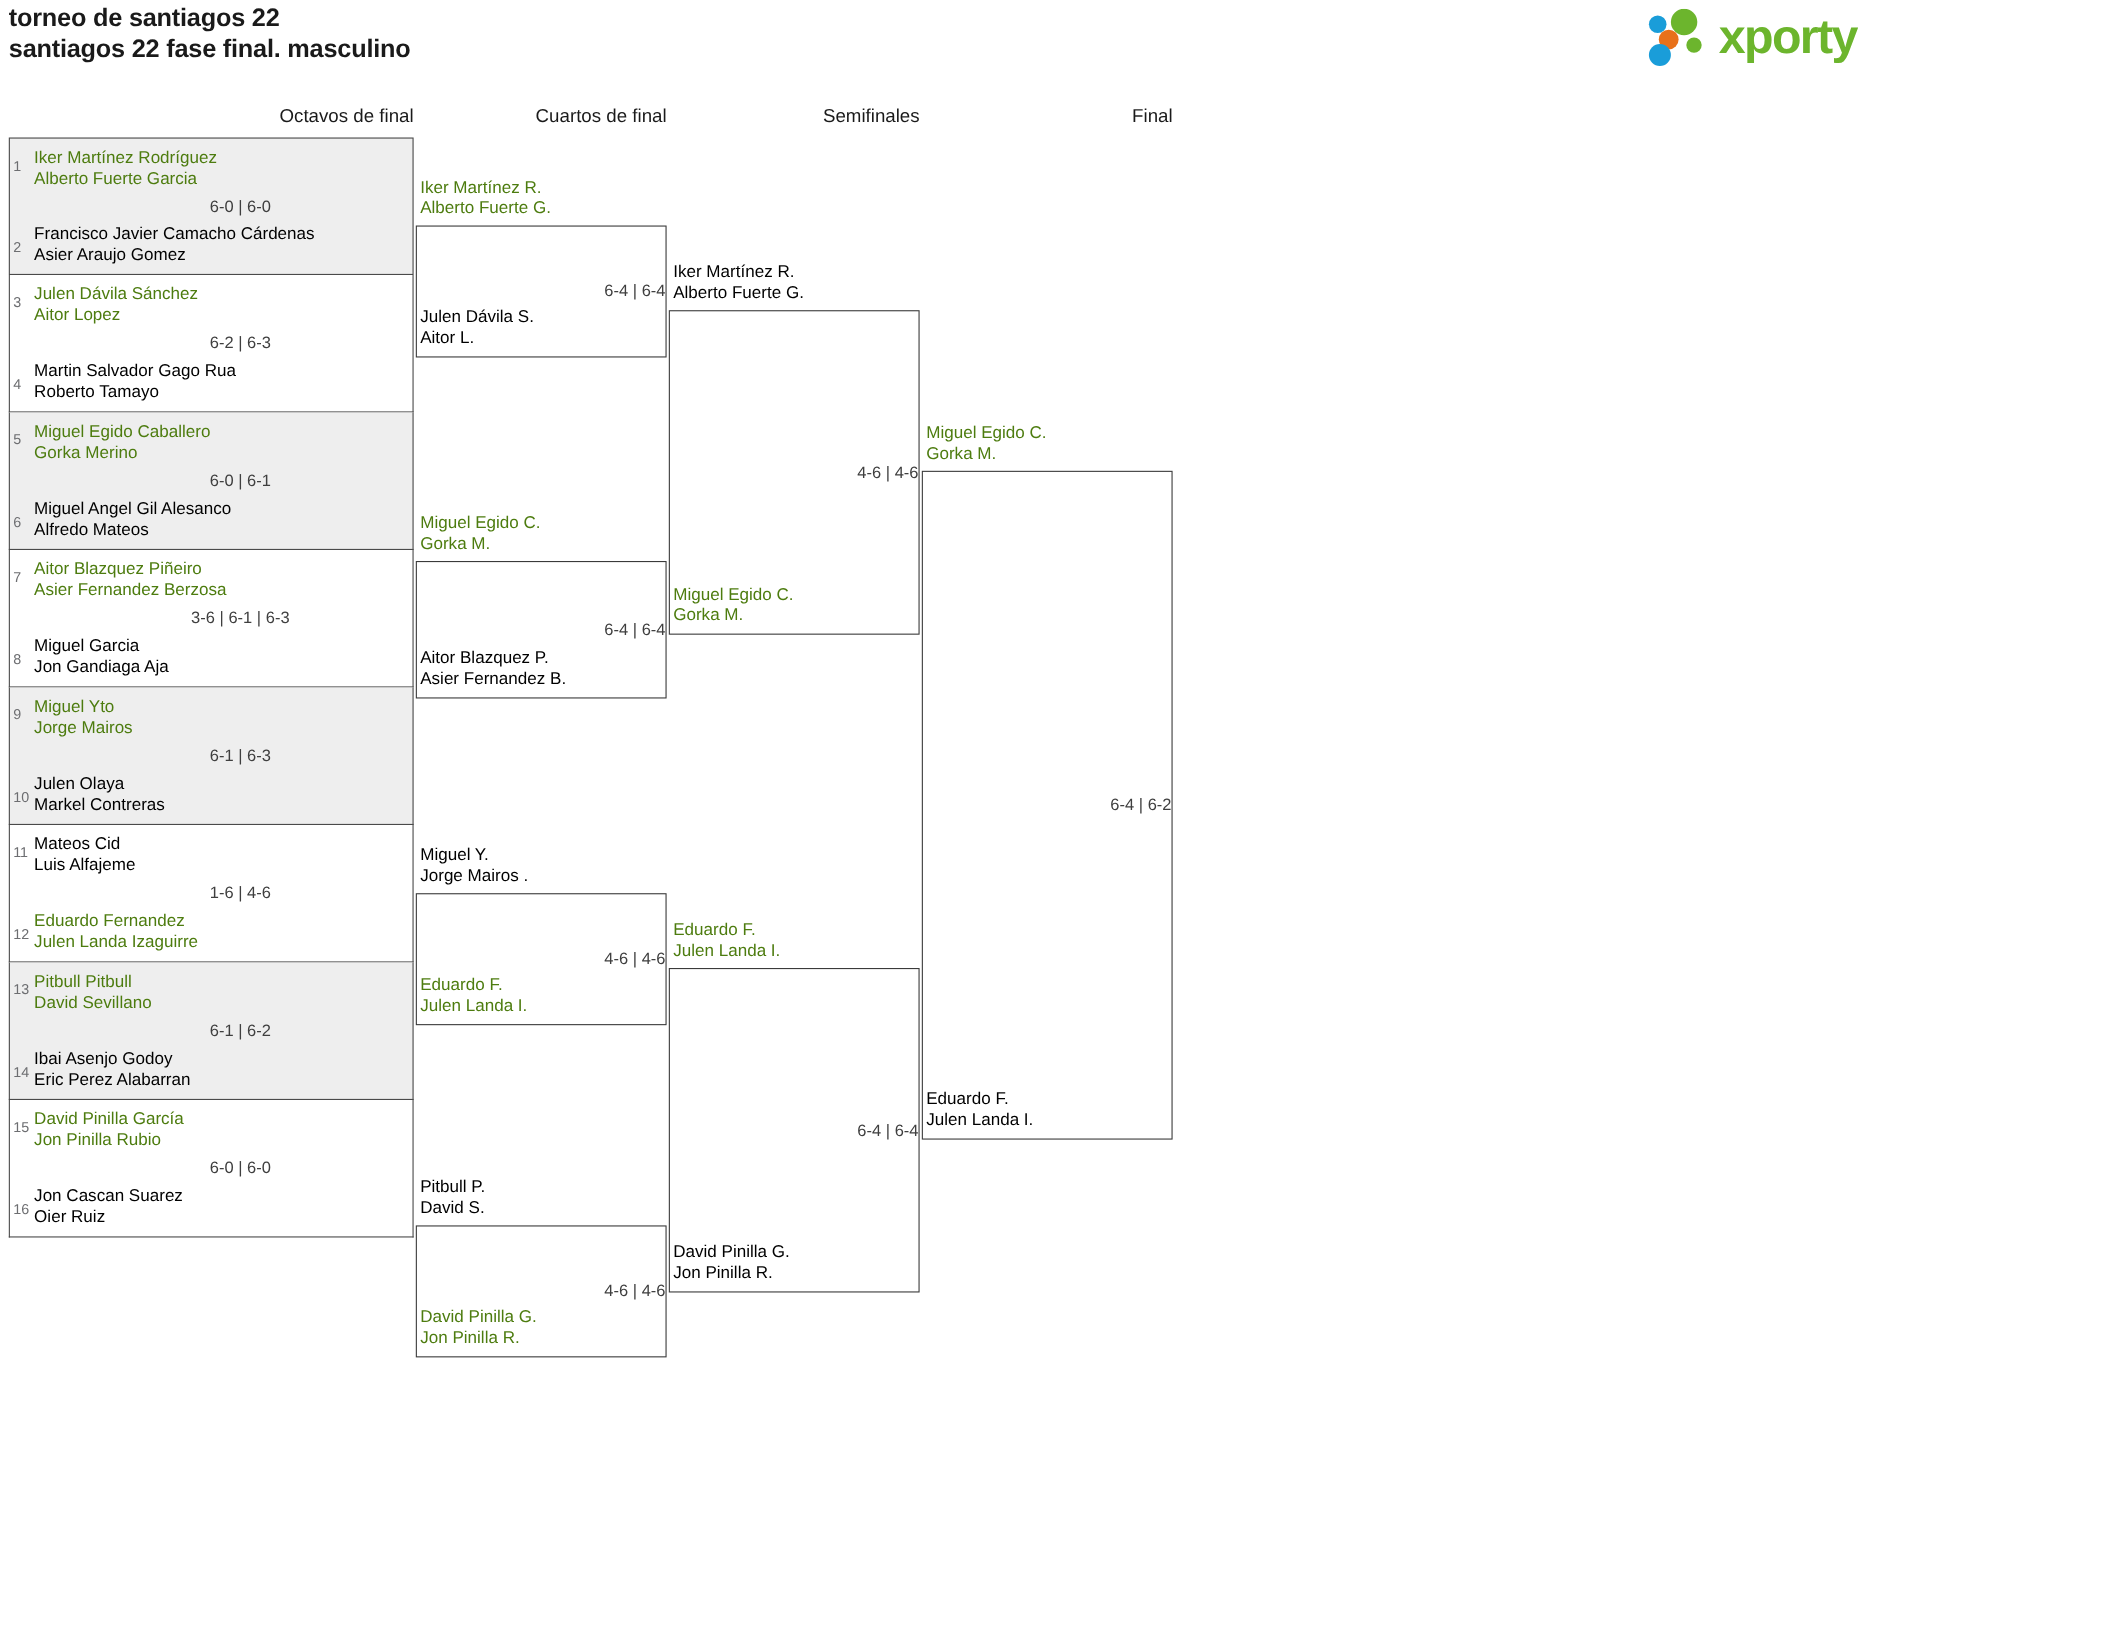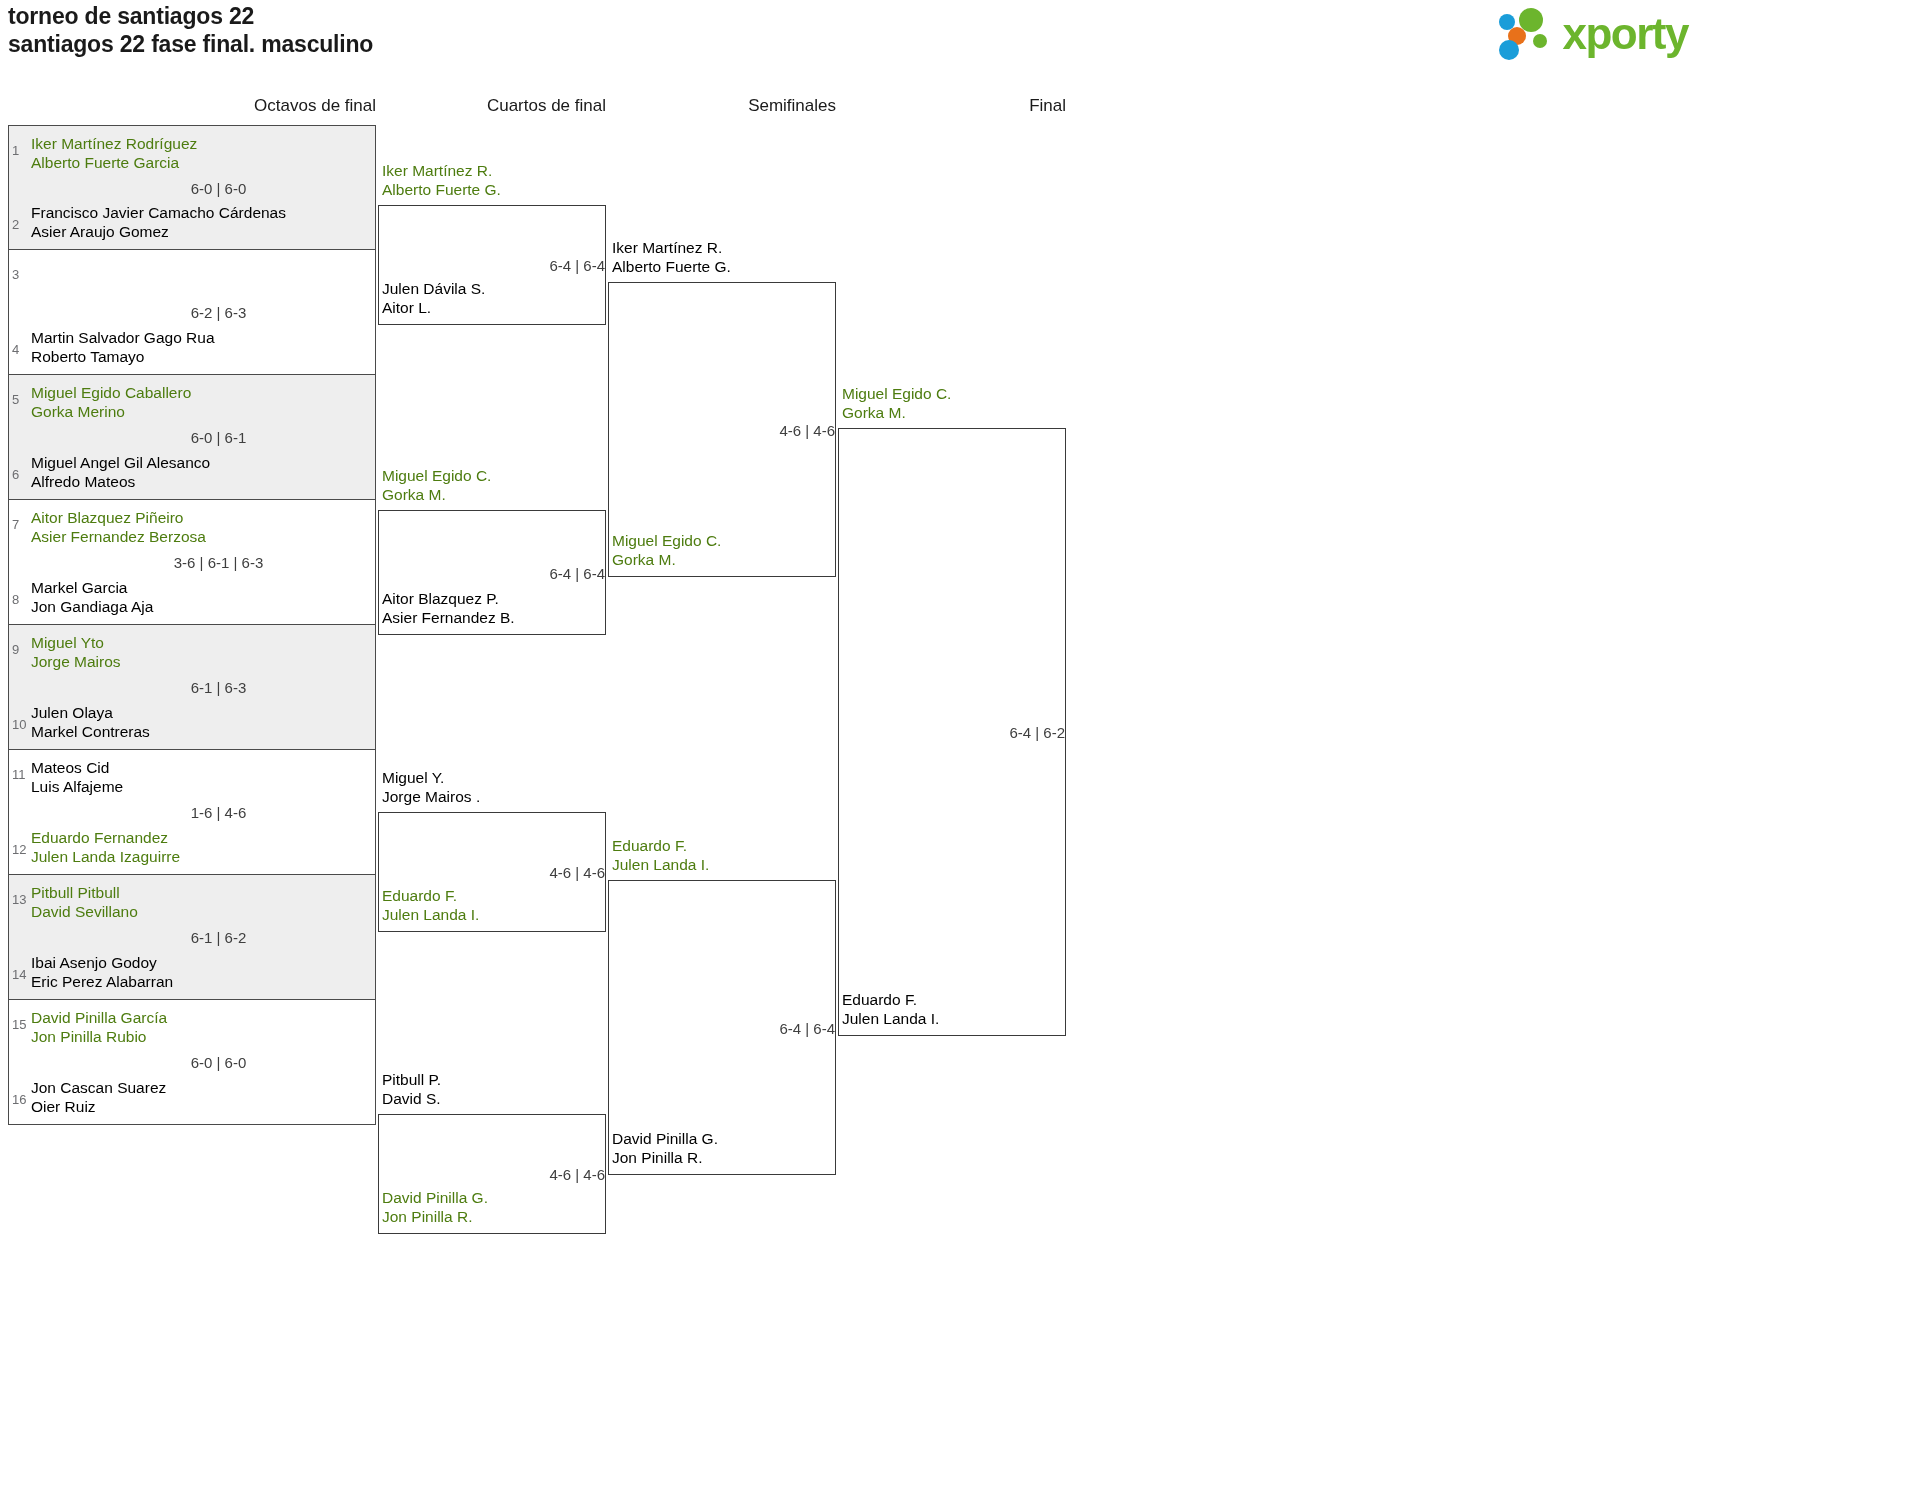--- a/index.html
+++ b/index.html
@@ -85,20 +85,24 @@
       </div>
       <div class="r1-score">6-0 | 6-0</div>
       <span class="seed bot">2</span>
       <div class="r1-team bot loser">
         <span class="nm">Francisco Javier Camacho Cárdenas</span>
         <span class="nm">Asier Araujo Gomez</span>
       </div>
     </div>
     <div class="r1-match">
       <span class="seed top">3</span>
+      <div class="r1-team top winner">
+        <span class="nm">Julen Dávila Sánchez</span>
+        <span class="nm">Aitor Lopez</span>
+      </div>
       <div class="r1-score">6-2 | 6-3</div>
       <span class="seed bot">4</span>
       <div class="r1-team bot loser">
         <span class="nm">Martin Salvador Gago Rua</span>
         <span class="nm">Roberto Tamayo</span>
       </div>
     </div>
     <div class="r1-match shaded">
       <span class="seed top">5</span>
       <div class="r1-team top winner">
@@ -114,21 +118,21 @@
     </div>
     <div class="r1-match">
       <span class="seed top">7</span>
       <div class="r1-team top winner">
         <span class="nm">Aitor Blazquez Piñeiro</span>
         <span class="nm">Asier Fernandez Berzosa</span>
       </div>
       <div class="r1-score">3-6 | 6-1 | 6-3</div>
       <span class="seed bot">8</span>
       <div class="r1-team bot loser">
-        <span class="nm">Markel Garcia</span>
+        <span class="nm">Miguel Garcia</span>
         <span class="nm">Jon Gandiaga Aja</span>
       </div>
     </div>
     <div class="r1-match shaded">
       <span class="seed top">9</span>
       <div class="r1-team top winner">
         <span class="nm">Miguel Yto</span>
         <span class="nm">Jorge Mairos</span>
       </div>
       <div class="r1-score">6-1 | 6-3</div>

